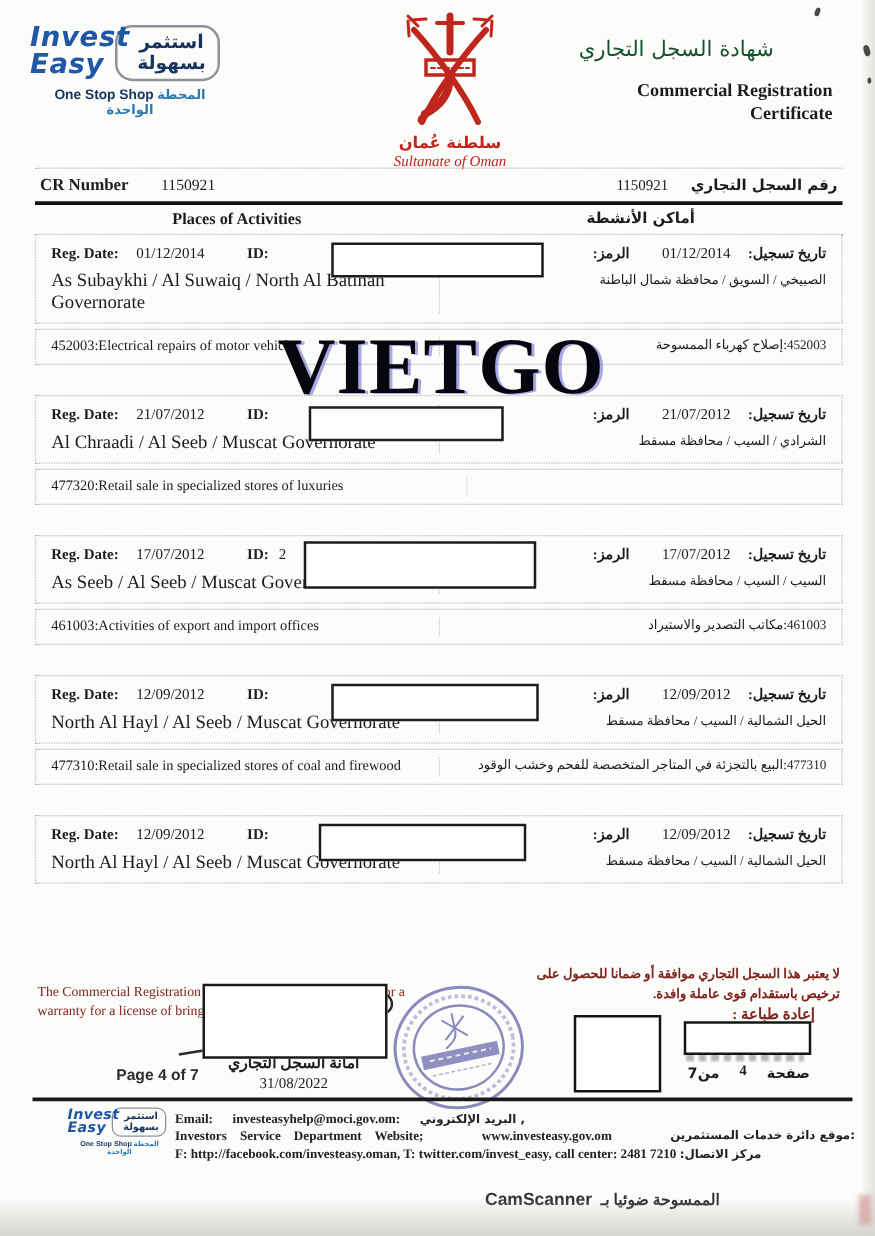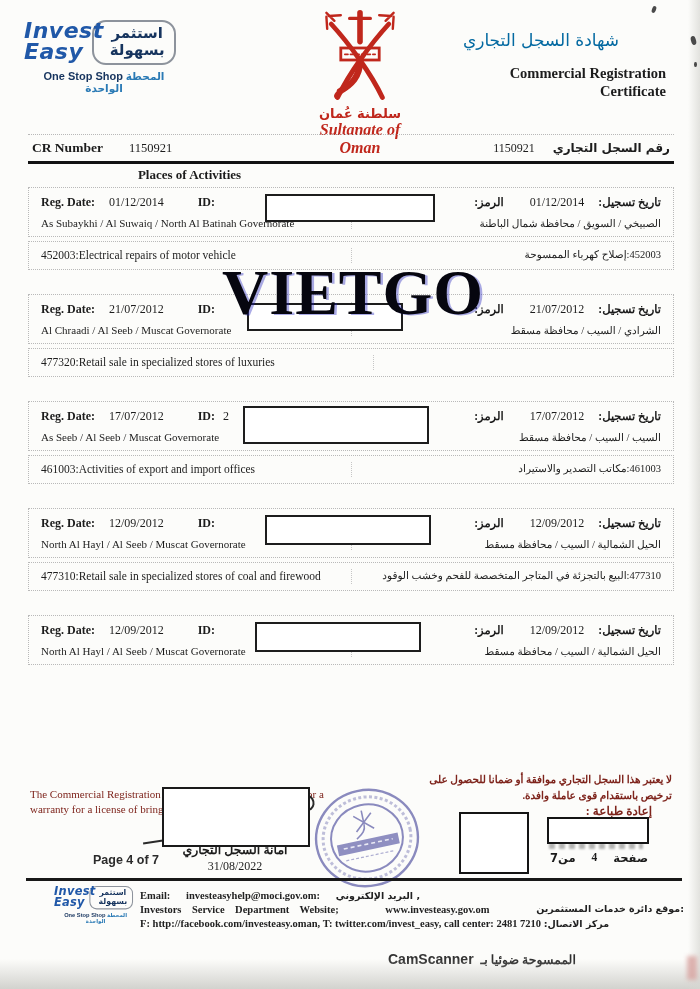--- a/index.html
+++ b/index.html
@@ -16,24 +16,24 @@
          margin-right:-12px;position:relative;z-index:2;}
   .ie-arbox{border:2.5px solid #8d939c;border-radius:14px;padding:3px 9px 4px 16px;
             color:#16345e;font-weight:bold;font-size:15px;line-height:1.12;text-align:center;
             font-family:"DejaVu Sans",sans-serif;background:#fcfcfa;}
   .ie-tag{margin-top:5px;font-size:11px;text-align:center;width:160px;}
   .ie-tag .en{color:#16345e;font-weight:bold;font-family:"Liberation Sans",sans-serif;}
   .ie-tag .ar{color:#2a7ab5;font-weight:bold;font-size:10.5px;}
 
   .emblem{position:absolute;left:298px;top:8px;width:124px;text-align:center;}
   .emblem .callig{color:#c0271c;font-weight:bold;font-size:13px;margin-top:-2px;}
-  .emblem .country{color:#c0271c;font-weight:bold;font-size:16px;font-style:italic;}
+  .emblem .country{color:#c0271c;font-weight:normal;font-size:12px;font-style:italic;}
 
   .cert-title{position:absolute;right:34px;top:30px;width:250px;text-align:center;}
-  .cert-title .ar{font-size:17px;color:#0369a1;}
+  .cert-title .ar{font-size:17px;color:#14532d;}
   .cert-title .en{margin-top:14px;font-weight:bold;font-size:14.5px;line-height:1.25;text-align:right;}
 
   
   .cr-row{position:absolute;left:28px;right:26px;top:134px;height:26px;
           border-top:1px dotted #b8b8b8;border-bottom:3.5px solid #121212;
           display:flex;align-items:center;justify-content:space-between;padding:0 4px;}
   .cr-left{display:flex;gap:26px;align-items:baseline;}
   .cr-left .lab{font-weight:bold;font-size:13.5px;}
   .cr-left .num{font-size:12.5px;}
   .cr-right{display:flex;gap:18px;align-items:baseline;direction:rtl;}
@@ -52,21 +52,21 @@
   .e-right{width:50%;padding:0 12px 0 8px;}
   .lrow{display:flex;align-items:baseline;}
   .lrow .lbl{font-weight:bold;font-size:12px;}
   .lrow .date{font-size:12px;margin-left:14px;}
   .lrow .idl{font-weight:bold;font-size:12px;margin-left:34px;}
   .lrow .idpfx{font-size:12px;margin-left:8px;}
   .e-right .lrow{direction:rtl;}
   .e-right .lrow .lbl{font-size:11.5px;}
   .e-right .lrow .date{margin-left:0;margin-right:14px;font-family:"Liberation Serif",serif;}
   .e-right .lrow .idl{margin-left:0;margin-right:26px;font-weight:bold;font-size:11.5px;}
-  .addr{margin-top:7px;font-size:11px;}
+  .addr{margin-top:7px;font-size:15px;}
   .e-right .addr{font-size:10.5px;text-align:right;direction:rtl;}
   .id-box{position:absolute;background:#fff;border:2px solid #1d1d1d;z-index:4;}
   .idb-1{left:236px;top:6px;width:166px;height:24px;}
   .idb-2{left:218px;top:8px;width:152px;height:24px;}
   .idb-3{left:214px;top:4px;width:182px;height:34px;}
   .idb-4{left:236px;top:6px;width:162px;height:26px;}
   .idb-5{left:226px;top:6px;width:162px;height:26px;}
   .e-act{display:flex;border:1px dotted #b9b9b9;margin-top:4px;padding:6px 0;}
   .e-act .en{width:50%;padding:0 10px 0 12px;font-size:11.5px;border-right:1px dotted #c6c6c6;line-height:1.3;}
   .e-act .ar{width:50%;padding:0 12px 0 10px;font-size:10.5px;text-align:right;direction:rtl;line-height:1.35;}
@@ -182,20 +182,21 @@
       <span class="num">1150921</span>
     </div>
     <div class="cr-right">
       <span class="lab arfont">رقم السجل التجاري</span>
       <span class="num">1150921</span>
     </div>
   </div>
 
   <div class="sec-row">
     <div class="half">Places of Activities</div>
+    <div class="half" dir="rtl">أماكن الأنشطة</div>
   </div>
 
   <div class="entries">
 
     <div class="entry">
       <div class="e-top">
         <div class="e-left">
           <div class="lrow">
             <span class="lbl">Reg. Date:</span>
             <span class="date">01/12/2014</span>

